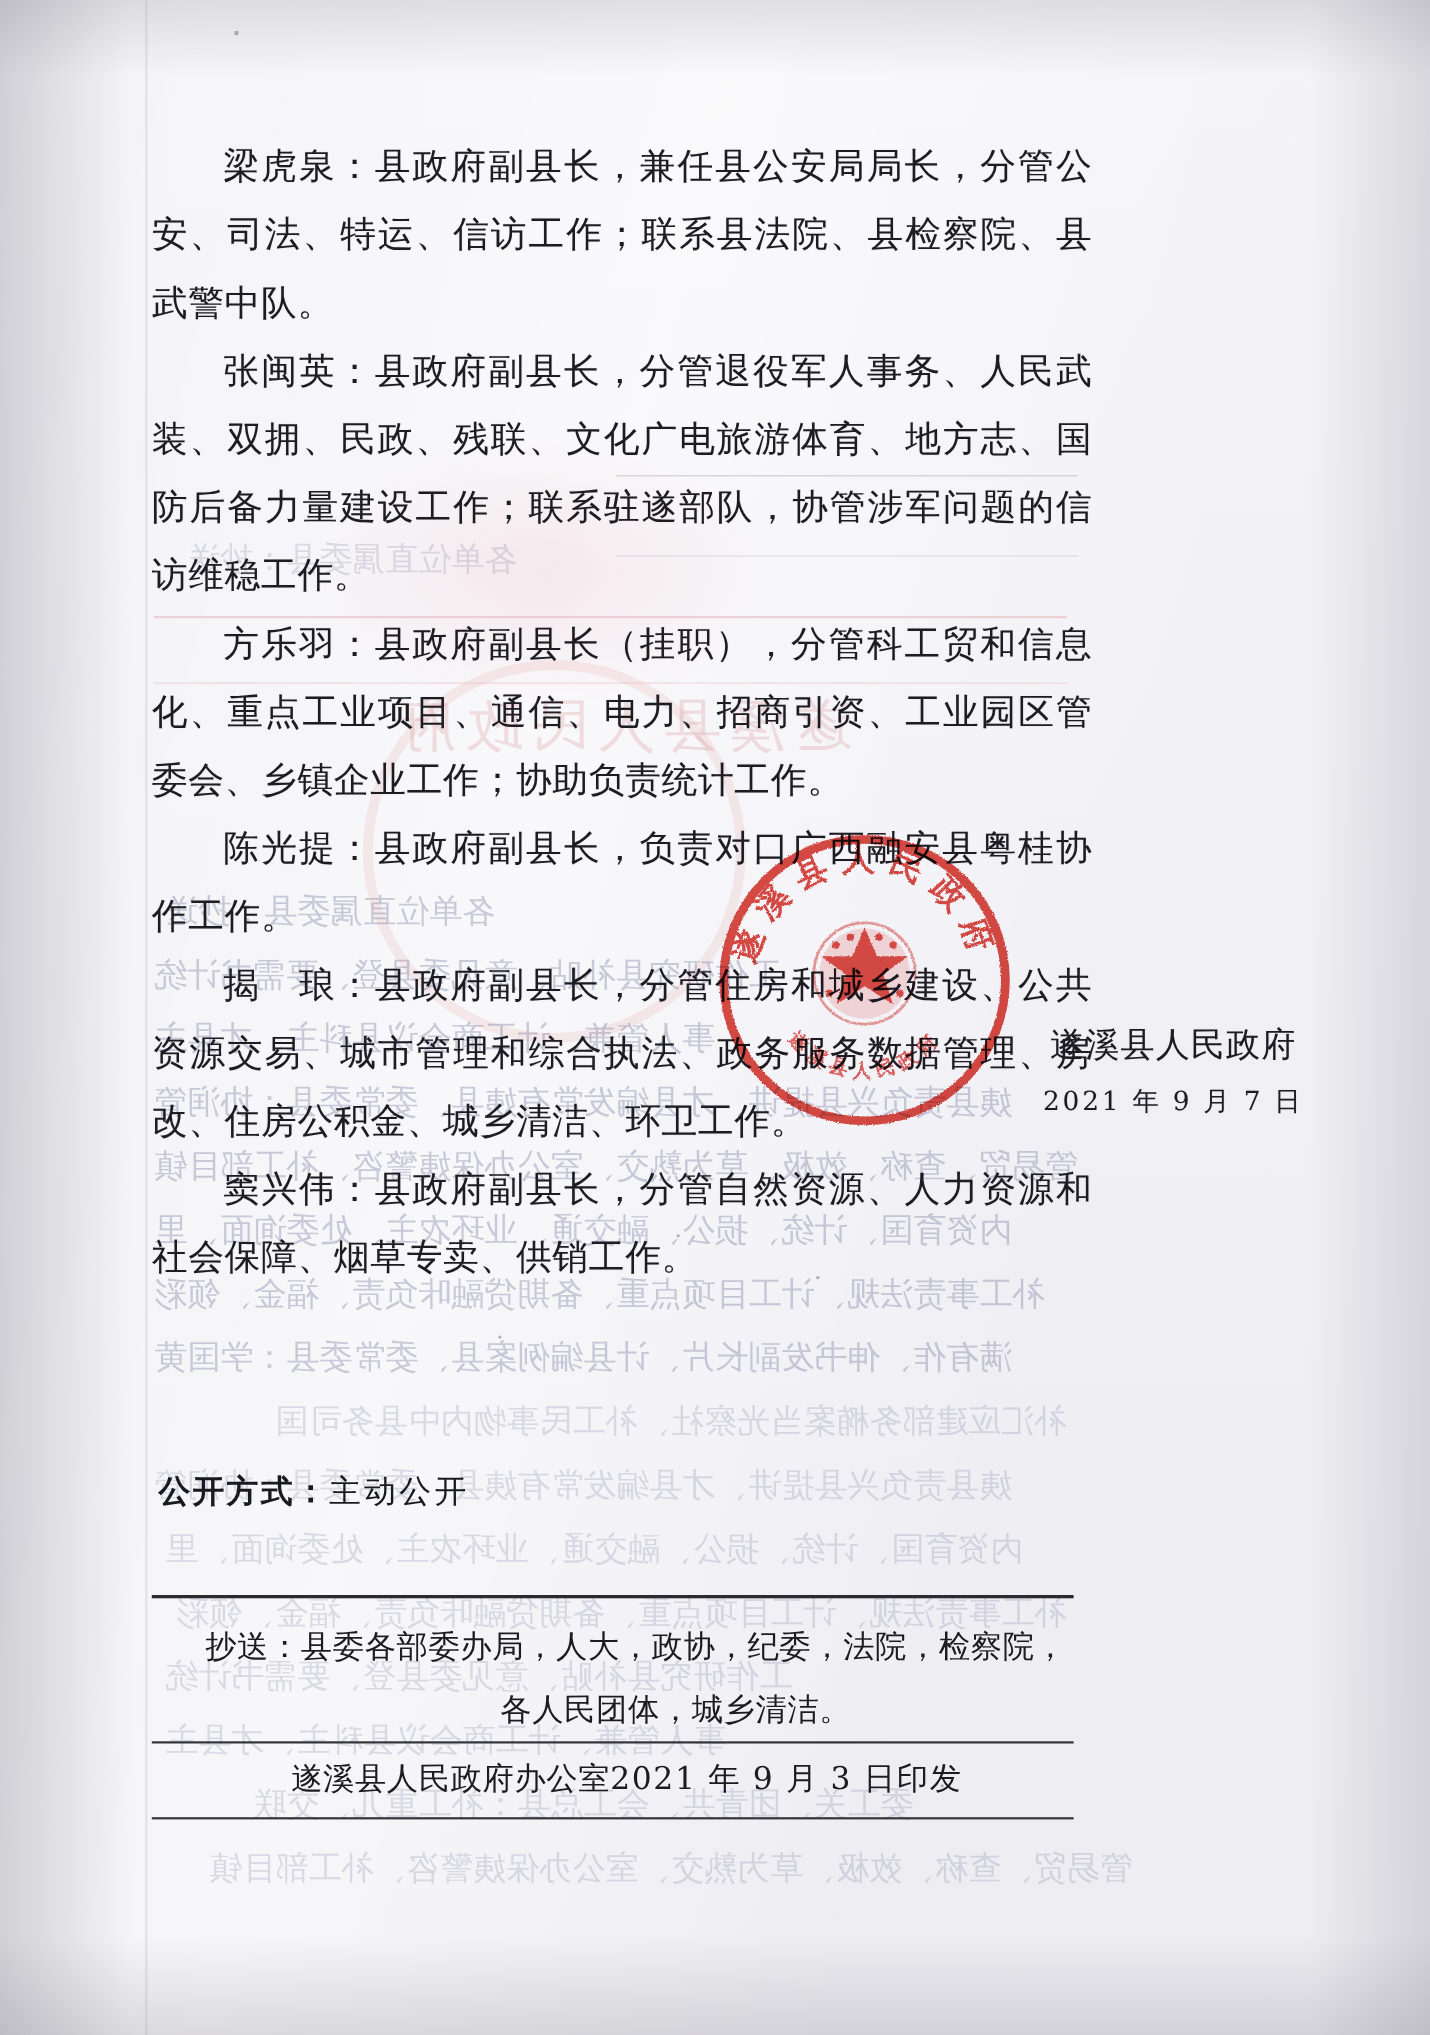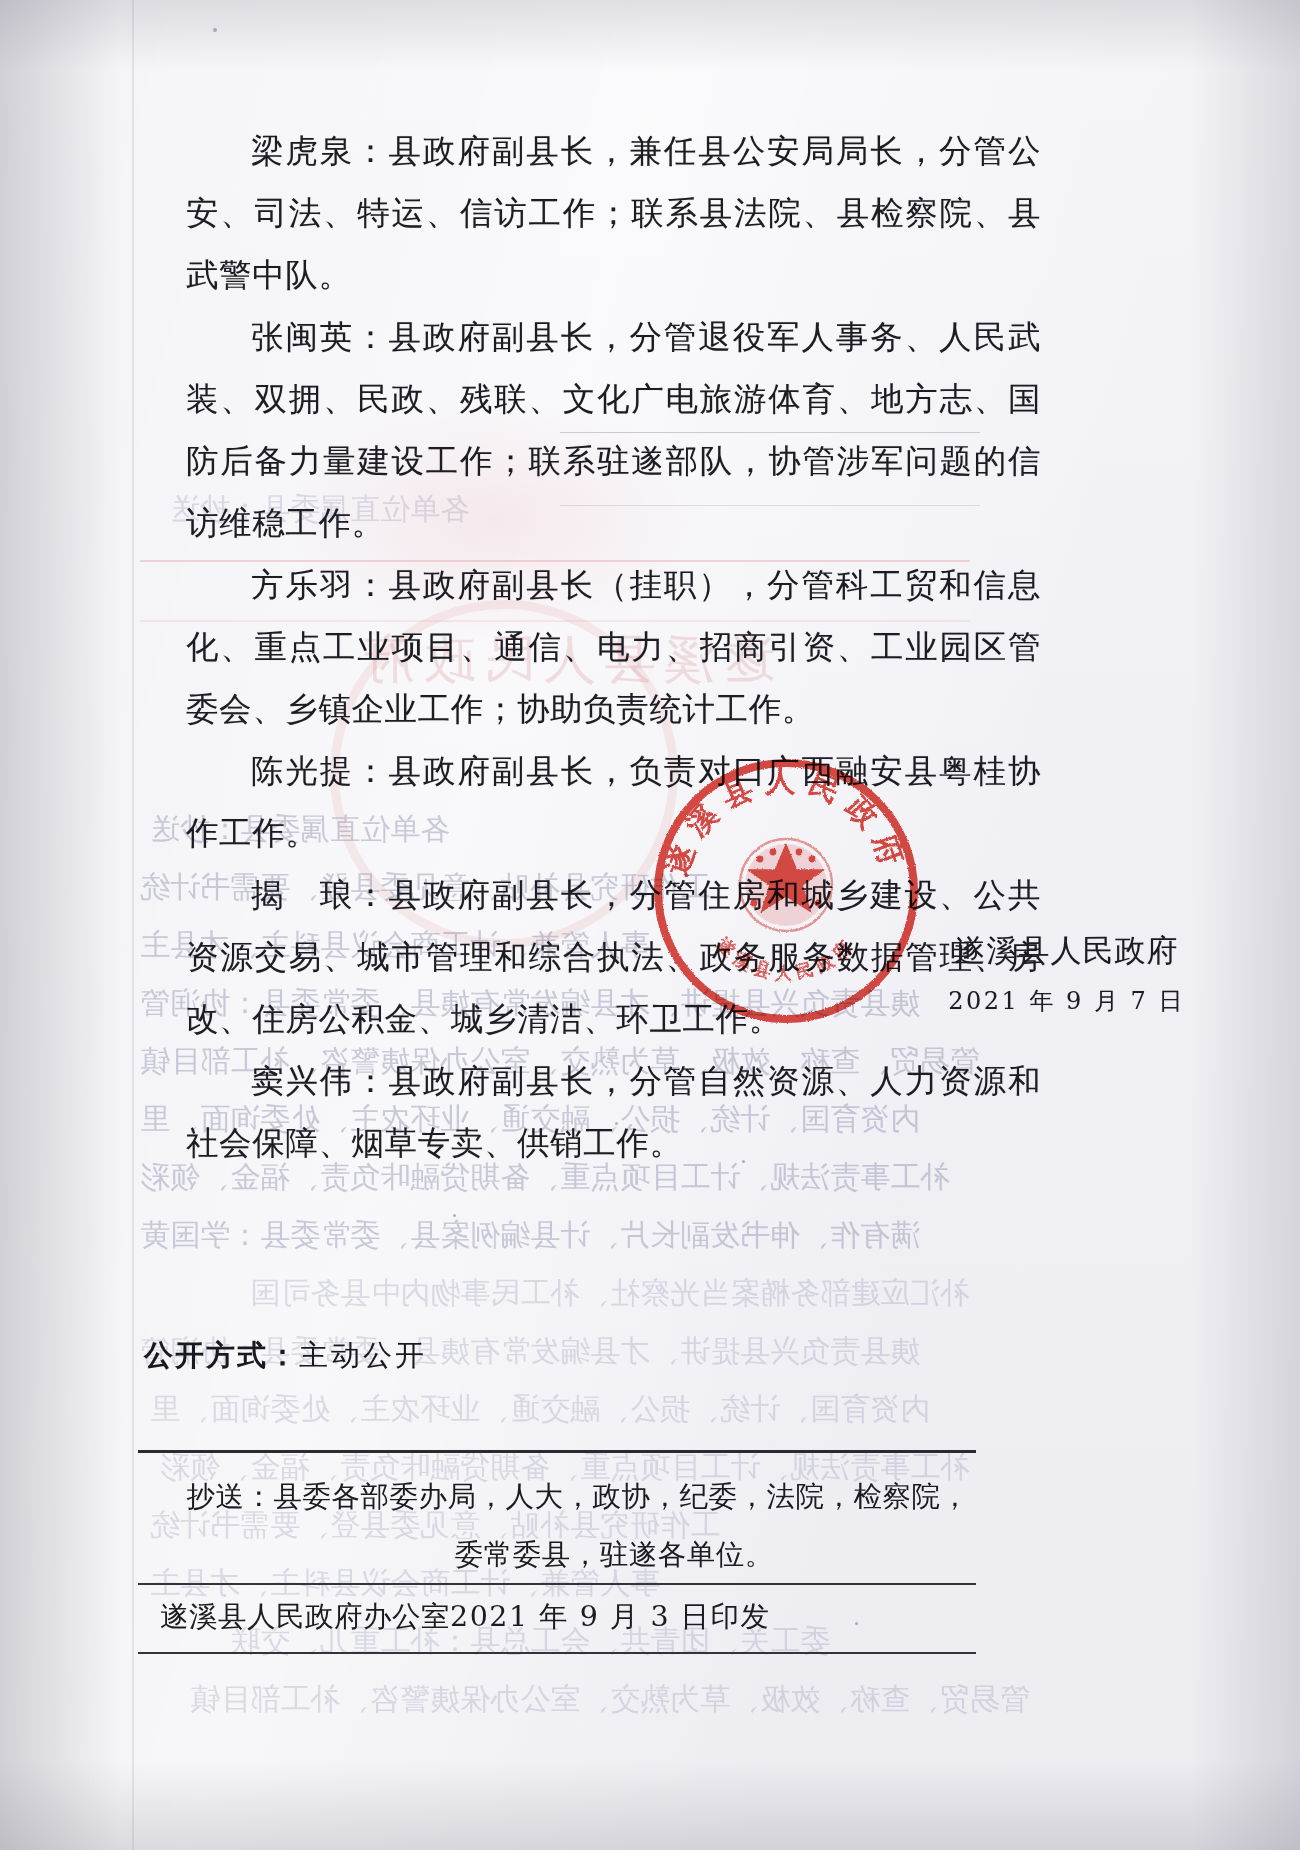--- a/index.html
+++ b/index.html
@@ -30,21 +30,20 @@
     background:linear-gradient(0deg,rgba(120,118,130,.22),rgba(120,118,130,0));}
   .fold{position:absolute;left:132px;top:0;width:2px;height:100%;
     background:rgba(150,148,160,.20);}
   .speck{position:absolute;border-radius:50%;background:rgba(90,90,120,.45);}
 
   
   .content{
     position:absolute;
     left:138px;top:120px;
     width:855px;
-    margin-left:48px;
   }
   .para{
     font-size:32.5px;
     line-height:62px;
     letter-spacing:.6px;
     color:#1c1c22;
     text-align:justify;
     text-justify:inter-ideograph;
     margin:0 0 0 0;
     text-indent:2em;
@@ -104,21 +103,21 @@
   #rule3{top:1652px;}
 
   .cc{
     position:absolute;left:173px;top:1468px;width:810px;
     font-size:28.5px;line-height:58px;color:#1b1b21;letter-spacing:.5px;text-align:center;
   }
   .cc .l2{display:block;padding-left:2.55em;}
 
   .foot{
     position:absolute;left:160px;top:1598px;width:820px;
-    display:flex;justify-content:flex-start;align-items:baseline;
+    display:flex;justify-content:center;align-items:baseline;
     font-size:28.5px;color:#1b1b21;letter-spacing:.5px;
   }
   .foot .right{letter-spacing:1.5px;}
 
   
   .bleed{
     position:absolute;
     color:rgba(92,96,140,.30);
     font-size:30px;line-height:58px;
     transform:scaleX(-1);
@@ -259,21 +258,21 @@
   <div class="disclosure">
     <b>公开方式：</b><span class="val">主动公开</span>
   </div>
 
   <div class="rule" id="rule1"></div>
   <div class="rule thin" id="rule2"></div>
   <div class="rule thin" id="rule3"></div>
 
   <div class="cc">
     <span>抄送：</span><span>县委各部委办局，人大，政协，纪委，法院，检察院，</span>
-    <span class="l2">委常委县，驻遂各单位。</span>
+    <span class="l2">各人民团体，城乡清洁。</span>
   </div>
 
   <div class="foot">
     <span class="left">遂溪县人民政府办公室</span>
     <span class="right">2021 年 9 月 3 日印发</span>
   </div>
 
 </div>
 
 </body></html>

